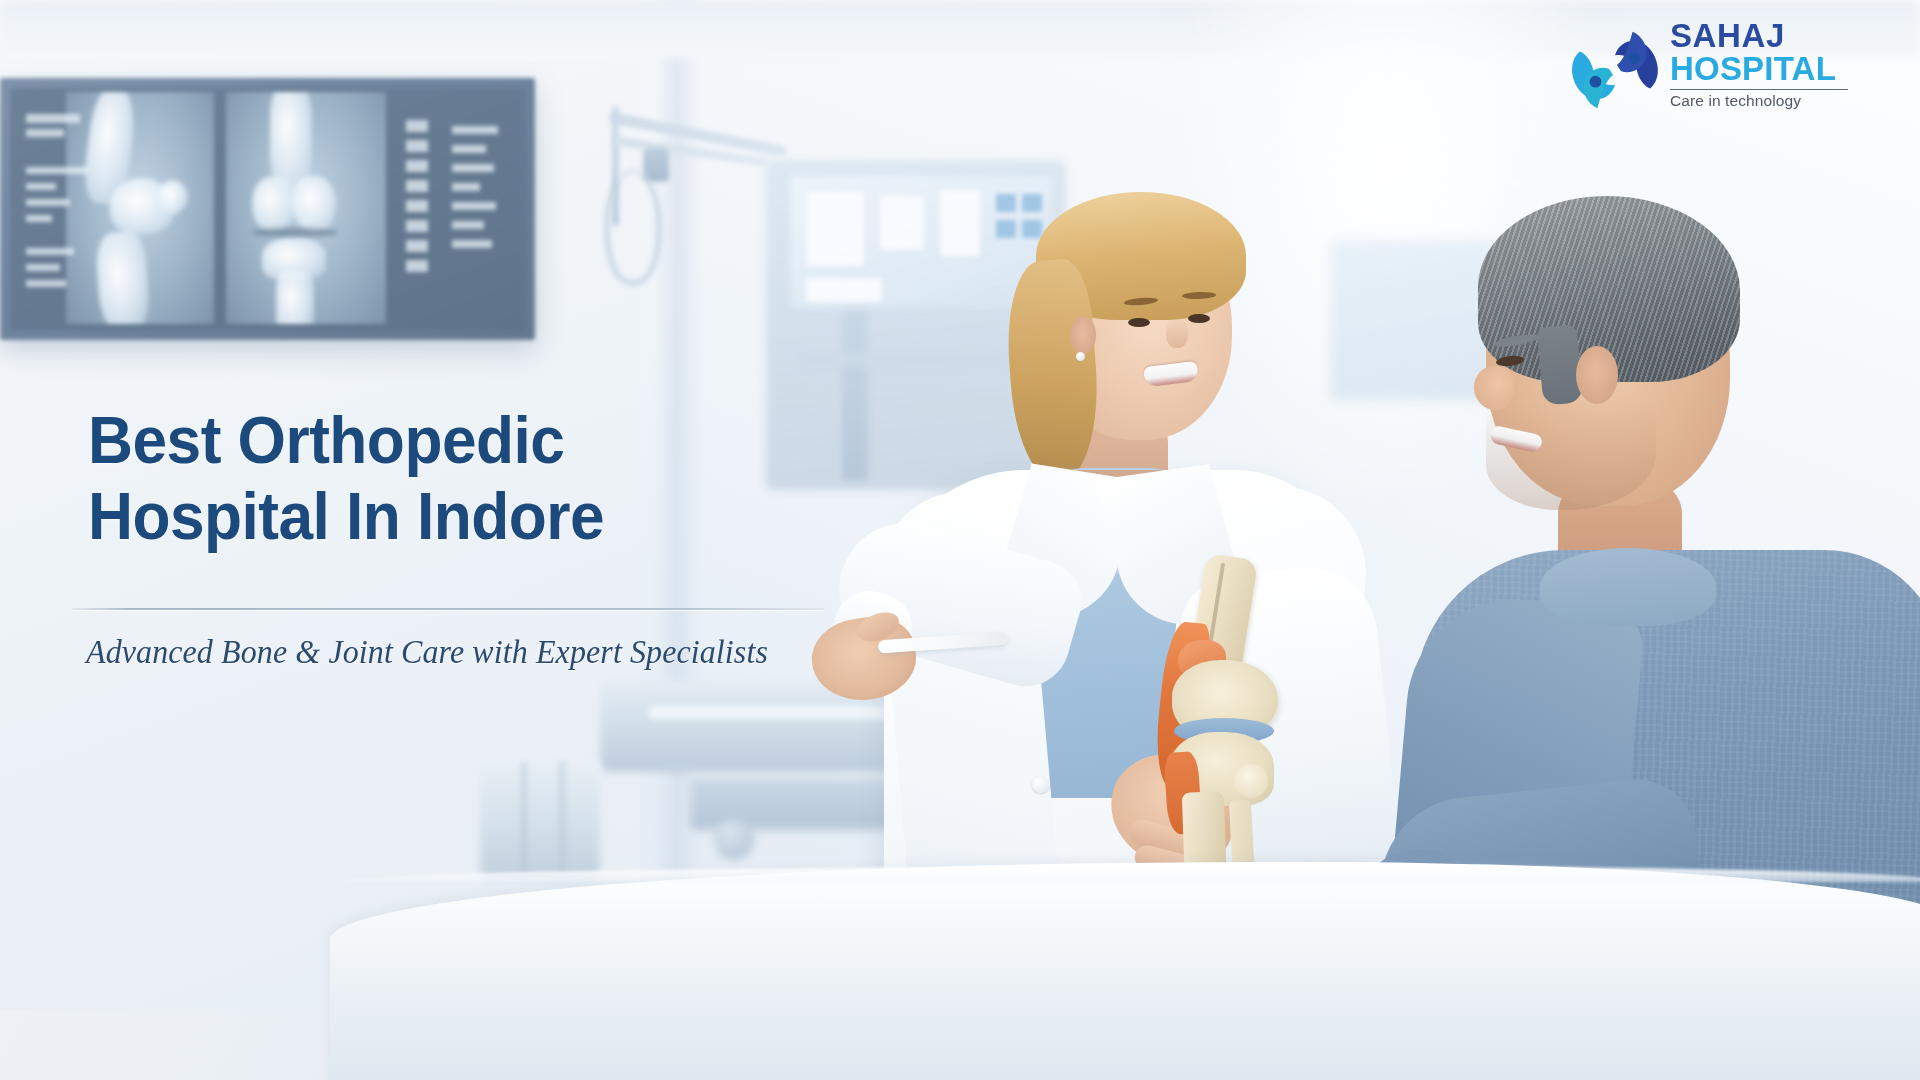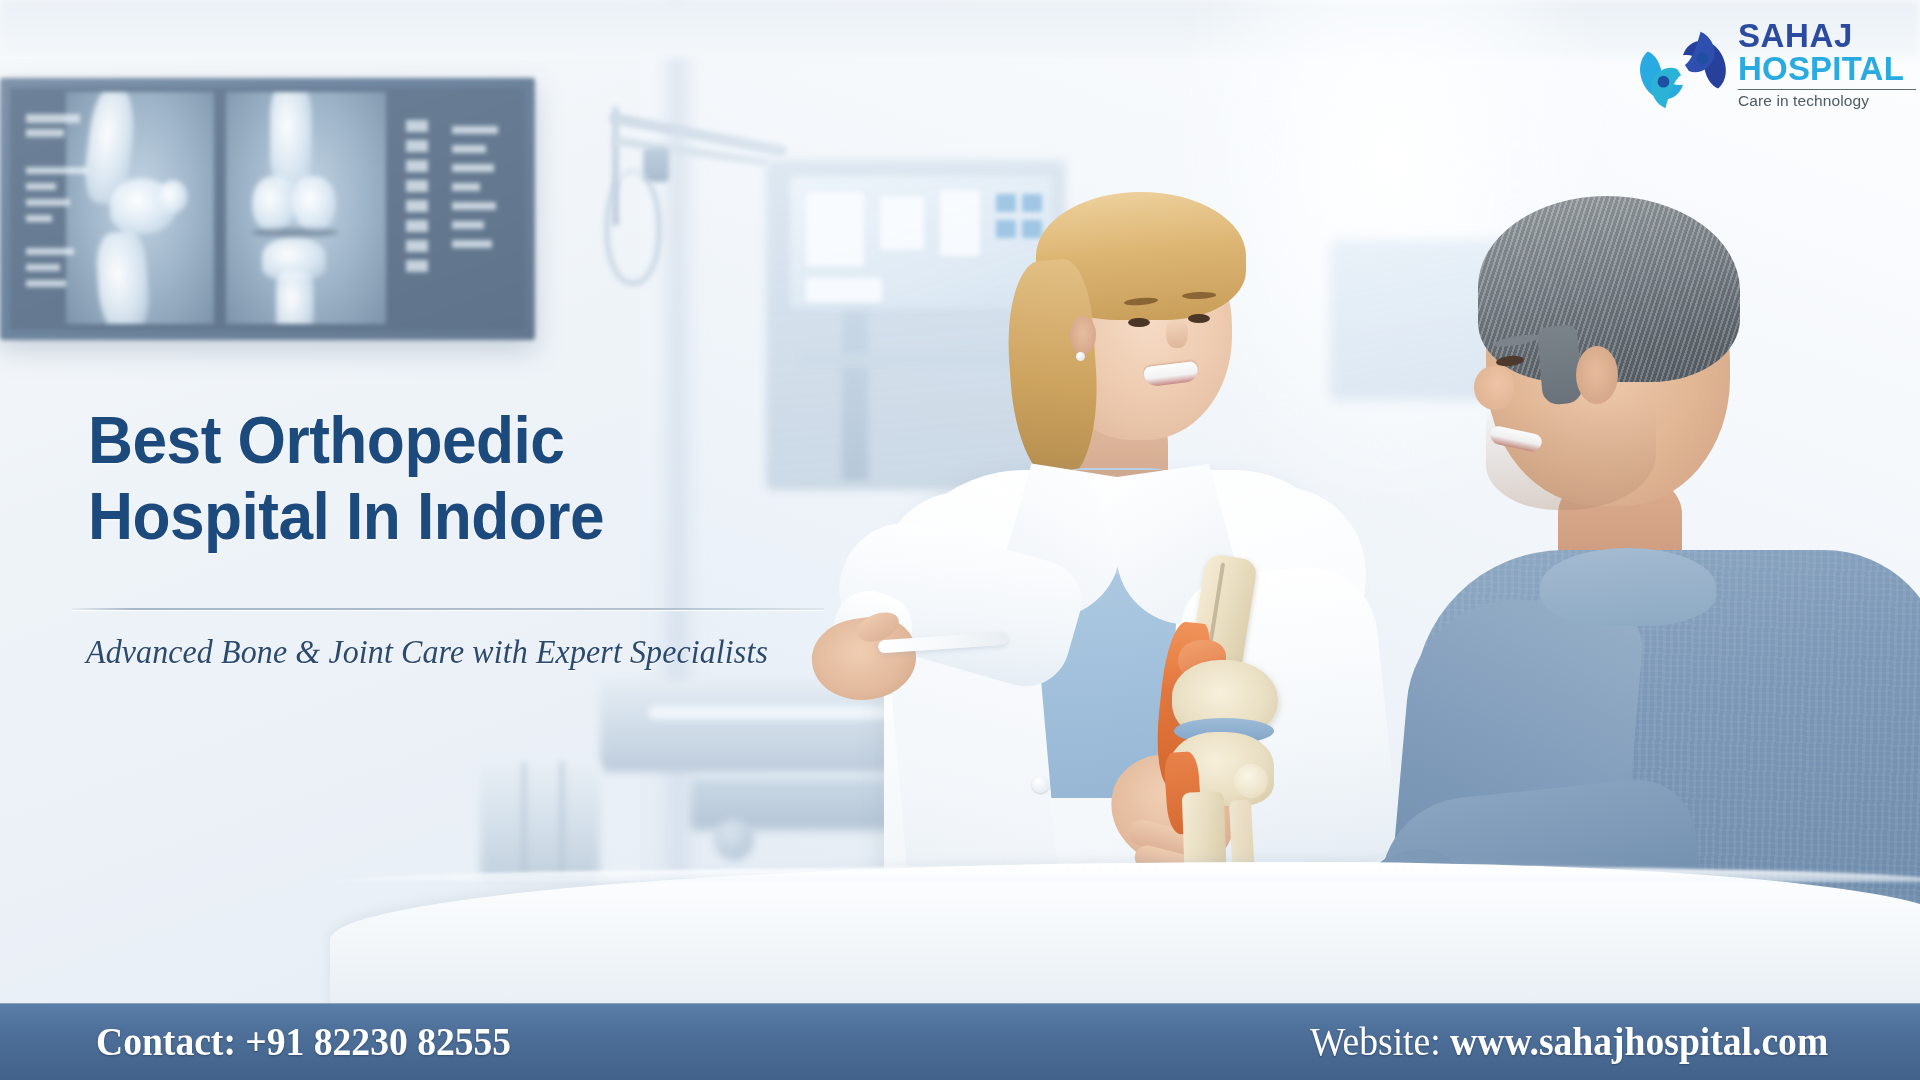--- a/index.html
+++ b/index.html
@@ -628,21 +628,21 @@
     font-size:33px;
     letter-spacing:.1px;
     color:#2b4a6e;
     white-space:nowrap;
     transform:scaleX(.97);
     transform-origin:left center;
     text-shadow:0 1px 1px rgba(255,255,255,.8);
   }
 
   
-  #logo { position:absolute; left:1634px; top:20px; width:282px; height:102px; }
+  #logo { position:absolute; left:1566px; top:20px; width:282px; height:102px; }
   .logo-mark { position:absolute; left:0; top:6px; width:98px; height:88px; }
   .logo-text { position:absolute; left:104px; top:0; width:180px; }
   .logo-sahaj {
     font-family:"Liberation Sans", sans-serif;
     font-weight:700; font-size:33px; line-height:.98;
     letter-spacing:.6px; color:#2b4ba0;
   }
   .logo-hospital {
     font-family:"Liberation Sans", sans-serif;
     font-weight:700; font-size:33px; line-height:1.04;
@@ -885,21 +885,14 @@
       </svg>
     </div>
     <div class="logo-text">
       <div class="logo-sahaj">SAHAJ</div>
       <div class="logo-hospital">HOSPITAL</div>
       <div class="logo-rule"></div>
       <div class="logo-tag">Care in technology</div>
     </div>
   </div>
 
-  <div id="footer">
-    <div class="footer-contact">Contact: +91 82230 82555</div>
-    <div class="footer-website">
-      <span class="lbl">Website:</span>
-      <span class="url">www.sahajhospital.com</span>
-    </div>
-  </div>
 
 </div>
 
 </body></html>

